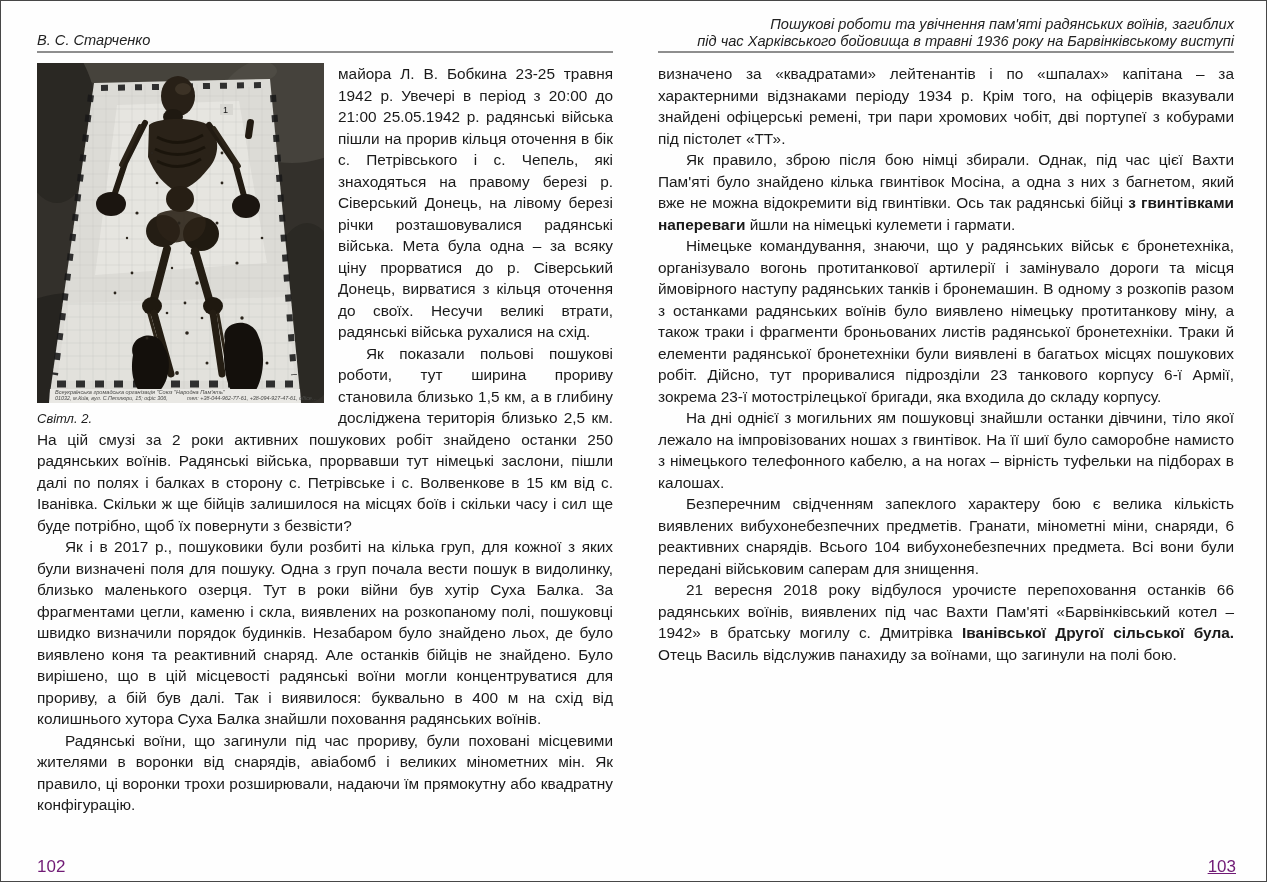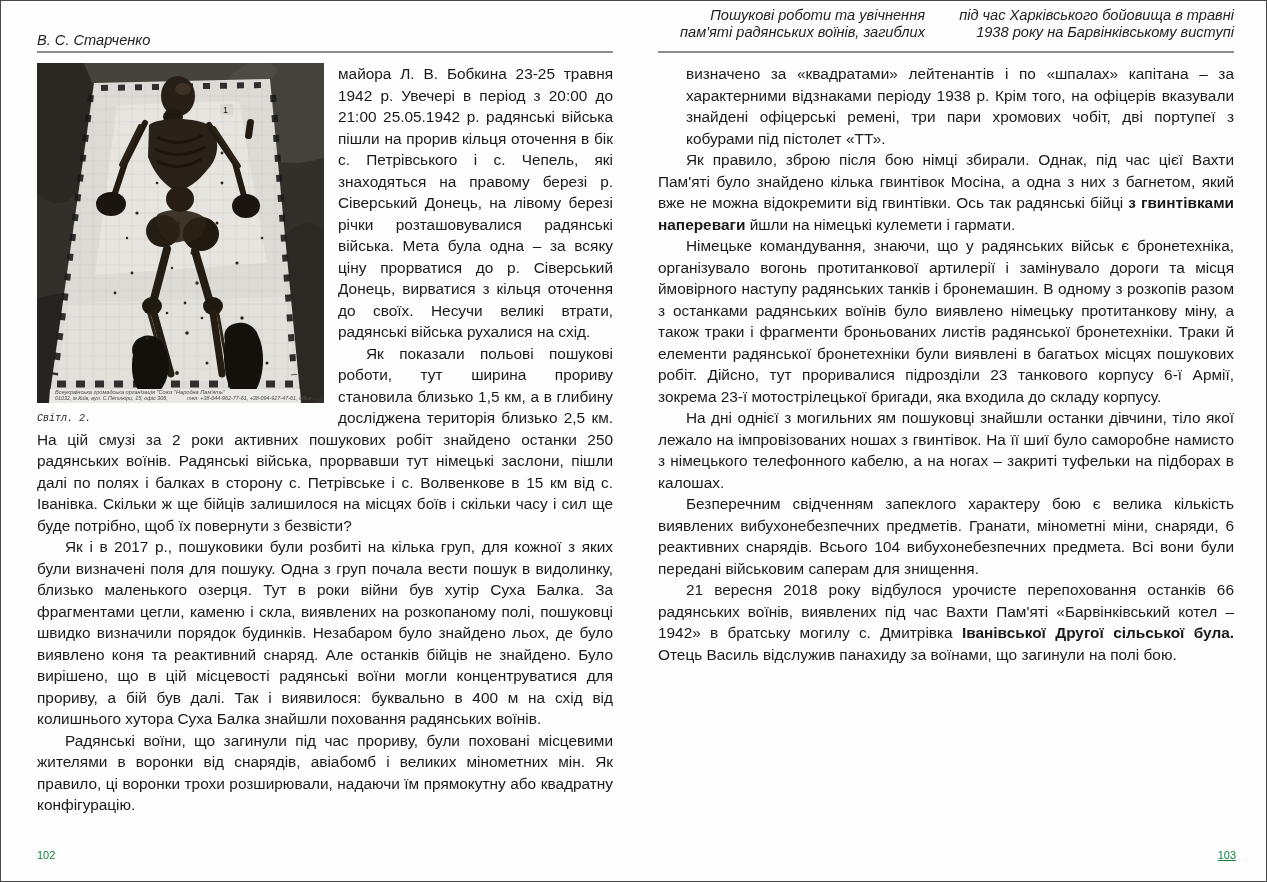--- a/index.html
+++ b/index.html
@@ -11,41 +11,41 @@
   }
   .page { position:absolute; top:16px; }
   .page-left  { left:36px;  width:576px; }
   .page-right { left:657px; width:576px; }
 
   .running-head {
     border-bottom:2px solid #8e8e8e;
     font-style:italic; color:#222; font-size:14.6px;
   }
   .head-inner-left  { height:34px; display:flex; align-items:flex-end; padding-bottom:3px; }
-  .head-inner-right { height:34px; display:flex; justify-content:flex-end;
-                      align-items:flex-end; line-height:17px; padding-bottom:10px; text-align:right; }
+  .head-inner-right { height:34px; display:flex; flex-direction:column; justify-content:flex-end;
+                      align-items:flex-end; line-height:17px; padding-bottom:1px; text-align:right; }
 
   .body-text { margin-top:10px; }
   .body-text::after { content:""; display:block; clear:both; }
   p.para {
     font-size:15.4px; line-height:21.5px; text-align:justify;
     text-indent:28px; color:#1a1a1a;
   }
-  p.no-indent { text-indent:0;margin-left:28px; }
+  p.no-indent { text-indent:0; }
   p.para b { font-weight:bold; }
 
   .photo-block { float:left; width:287px; margin-right:14px; }
   .photo-frame { width:287px; height:340px; display:block; }
   .caption {
-    display:flex; margin-top:8px; font-style:italic; font-size:10px;
-    line-height:16.5px; color:#1d1d1d;font-family:Liberation Mono, monospace;
+    display:flex; margin-top:8px; font-style:italic; font-size:13px;
+    line-height:16.5px; color:#1d1d1d;
   }
   .caption-label { width:58px; flex-shrink:0; }
 
-  .page-number { position:absolute; bottom:20px; font-size:11px; color:#15803d; }
+  .page-number { position:absolute; bottom:4px; font-size:17px; color:#701a75; }
   .page-number-left  { left:36px; }
   .page-number-right { right:30px;text-decoration:underline; }
 </style>
 </head>
 <body>
 
 <div class="spread">
 
   <div class="page page-left">
     <div class="running-head">
@@ -173,29 +173,29 @@
       <p class="para">Як показали польові пошукові роботи, тут ширина прориву становила близько 1,5 км, а в глибину досліджена територія близько 2,5 км. На цій смузі за 2 роки активних пошукових робіт знайдено останки 250 радянських воїнів. Радянські війська, прорвавши тут німецькі заслони, пішли далі по полях і балках в сторону с. Петрівське і с. Волвенкове в 15 км від с. Іванівка. Скільки ж ще бійців залишилося на місцях боїв і скільки часу і сил ще буде потрібно, щоб їх повернути з безвісти?</p>
       <p class="para">Як і в 2017 р., пошуковики були розбиті на кілька груп, для кожної з яких були визначені поля для пошуку. Одна з груп почала вести пошук в видолинку, близько маленького озерця. Тут в роки війни був хутір Суха Балка. За фрагментами цегли, каменю і скла, виявлених на розкопаному полі, пошуковці швидко визначили порядок будинків. Незабаром було знайдено льох, де було виявлено коня та реактивний снаряд. Але останків бійців не знайдено. Було вирішено, що в цій місцевості радянські воїни могли концентруватися для прориву, а бій був далі. Так і виявилося: буквально в 400 м на схід від колишнього хутора Суха Балка знайшли поховання радянських воїнів.</p>
       <p class="para">Радянські воїни, що загинули під час прориву, були поховані місцевими жителями в воронки від снарядів, авіабомб і великих мінометних мін. Як правило, ці воронки трохи розширювали, надаючи їм прямокутну або квадратну конфігурацію.</p>
     </div>
   </div>
 
   <div class="page page-right">
     <div class="running-head">
       <div class="head-inner-right">
         <span>Пошукові роботи та увічнення пам'яті радянських воїнів, загиблих</span>
-        <span>під час Харківського бойовища в травні 1938 року на Барвінківському виступі</span>
+        <span>під час Харківського бойовища в травні 1936 року на Барвінківському виступі</span>
       </div>
     </div>
 
     <div class="body-text">
-      <p class="para no-indent">визначено за «квадратами» лейтенантів і по «шпалах» капітана – за характерними відзнаками періоду 1938 р. Крім того, на офіцерів вказували знайдені офіцерські ремені, три пари хромових чобіт, дві портупеї з кобурами під пістолет «ТТ».</p>
+      <p class="para no-indent">визначено за «квадратами» лейтенантів і по «шпалах» капітана – за характерними відзнаками періоду 1934 р. Крім того, на офіцерів вказували знайдені офіцерські ремені, три пари хромових чобіт, дві портупеї з кобурами під пістолет «ТТ».</p>
       <p class="para">Як правило, зброю після бою німці збирали. Однак, під час цієї Вахти Пам'яті було знайдено кілька гвинтівок Мосіна, а одна з них з багнетом, який вже не можна відокремити від гвинтівки. Ось так радянські бійці <b>з гвинтівками напереваги</b> йшли на німецькі кулемети і гармати.</p>
       <p class="para">Німецьке командування, знаючи, що у радянських військ є бронетехніка, організувало вогонь протитанкової артилерії і замінувало дороги та місця ймовірного наступу радянських танків і бронемашин. В одному з розкопів разом з останками радянських воїнів було виявлено німецьку протитанкову міну, а також траки і фрагменти броньованих листів радянської бронетехніки. Траки й елементи радянської бронетехніки були виявлені в багатьох місцях пошукових робіт. Дійсно, тут проривалися підрозділи 23 танкового корпусу 6-ї Армії, зокрема 23-ї мотострілецької бригади, яка входила до складу корпусу.</p>
-      <p class="para">На дні однієї з могильних ям пошуковці знайшли останки дівчини, тіло якої лежало на імпровізованих ношах з гвинтівок. На її шиї було саморобне намисто з німецького телефонного кабелю, а на ногах – закриті туфельки на підборах в калошах.</p>
+      <p class="para">На дні однієї з могильних ям пошуковці знайшли останки дівчини, тіло якої лежало на імпровізованих ношах з гвинтівок. На її шиї було саморобне намисто з німецького телефонного кабелю, а на ногах – вірність туфельки на підборах в калошах.</p>
       <p class="para">Безперечним свідченням запеклого характеру бою є велика кількість виявлених вибухонебезпечних предметів. Гранати, мінометні міни, снаряди, 6 реактивних снарядів. Всього 104 вибухонебезпечних предмета. Всі вони були передані військовим саперам для знищення.</p>
       <p class="para">21 вересня 2018 року відбулося урочисте перепоховання останків 66 радянських воїнів, виявлених під час Вахти Пам'яті «Барвінківський котел – 1942» в братську могилу с. Дмитрівка <b>Іванівської Другої сільської була.</b> Отець Василь відслужив панахиду за воїнами, що загинули на полі бою.</p>
 
     </div>
   </div>
 
   <div class="page-number page-number-left">102</div>
   <div class="page-number page-number-right">103</div>
 </div>
 

